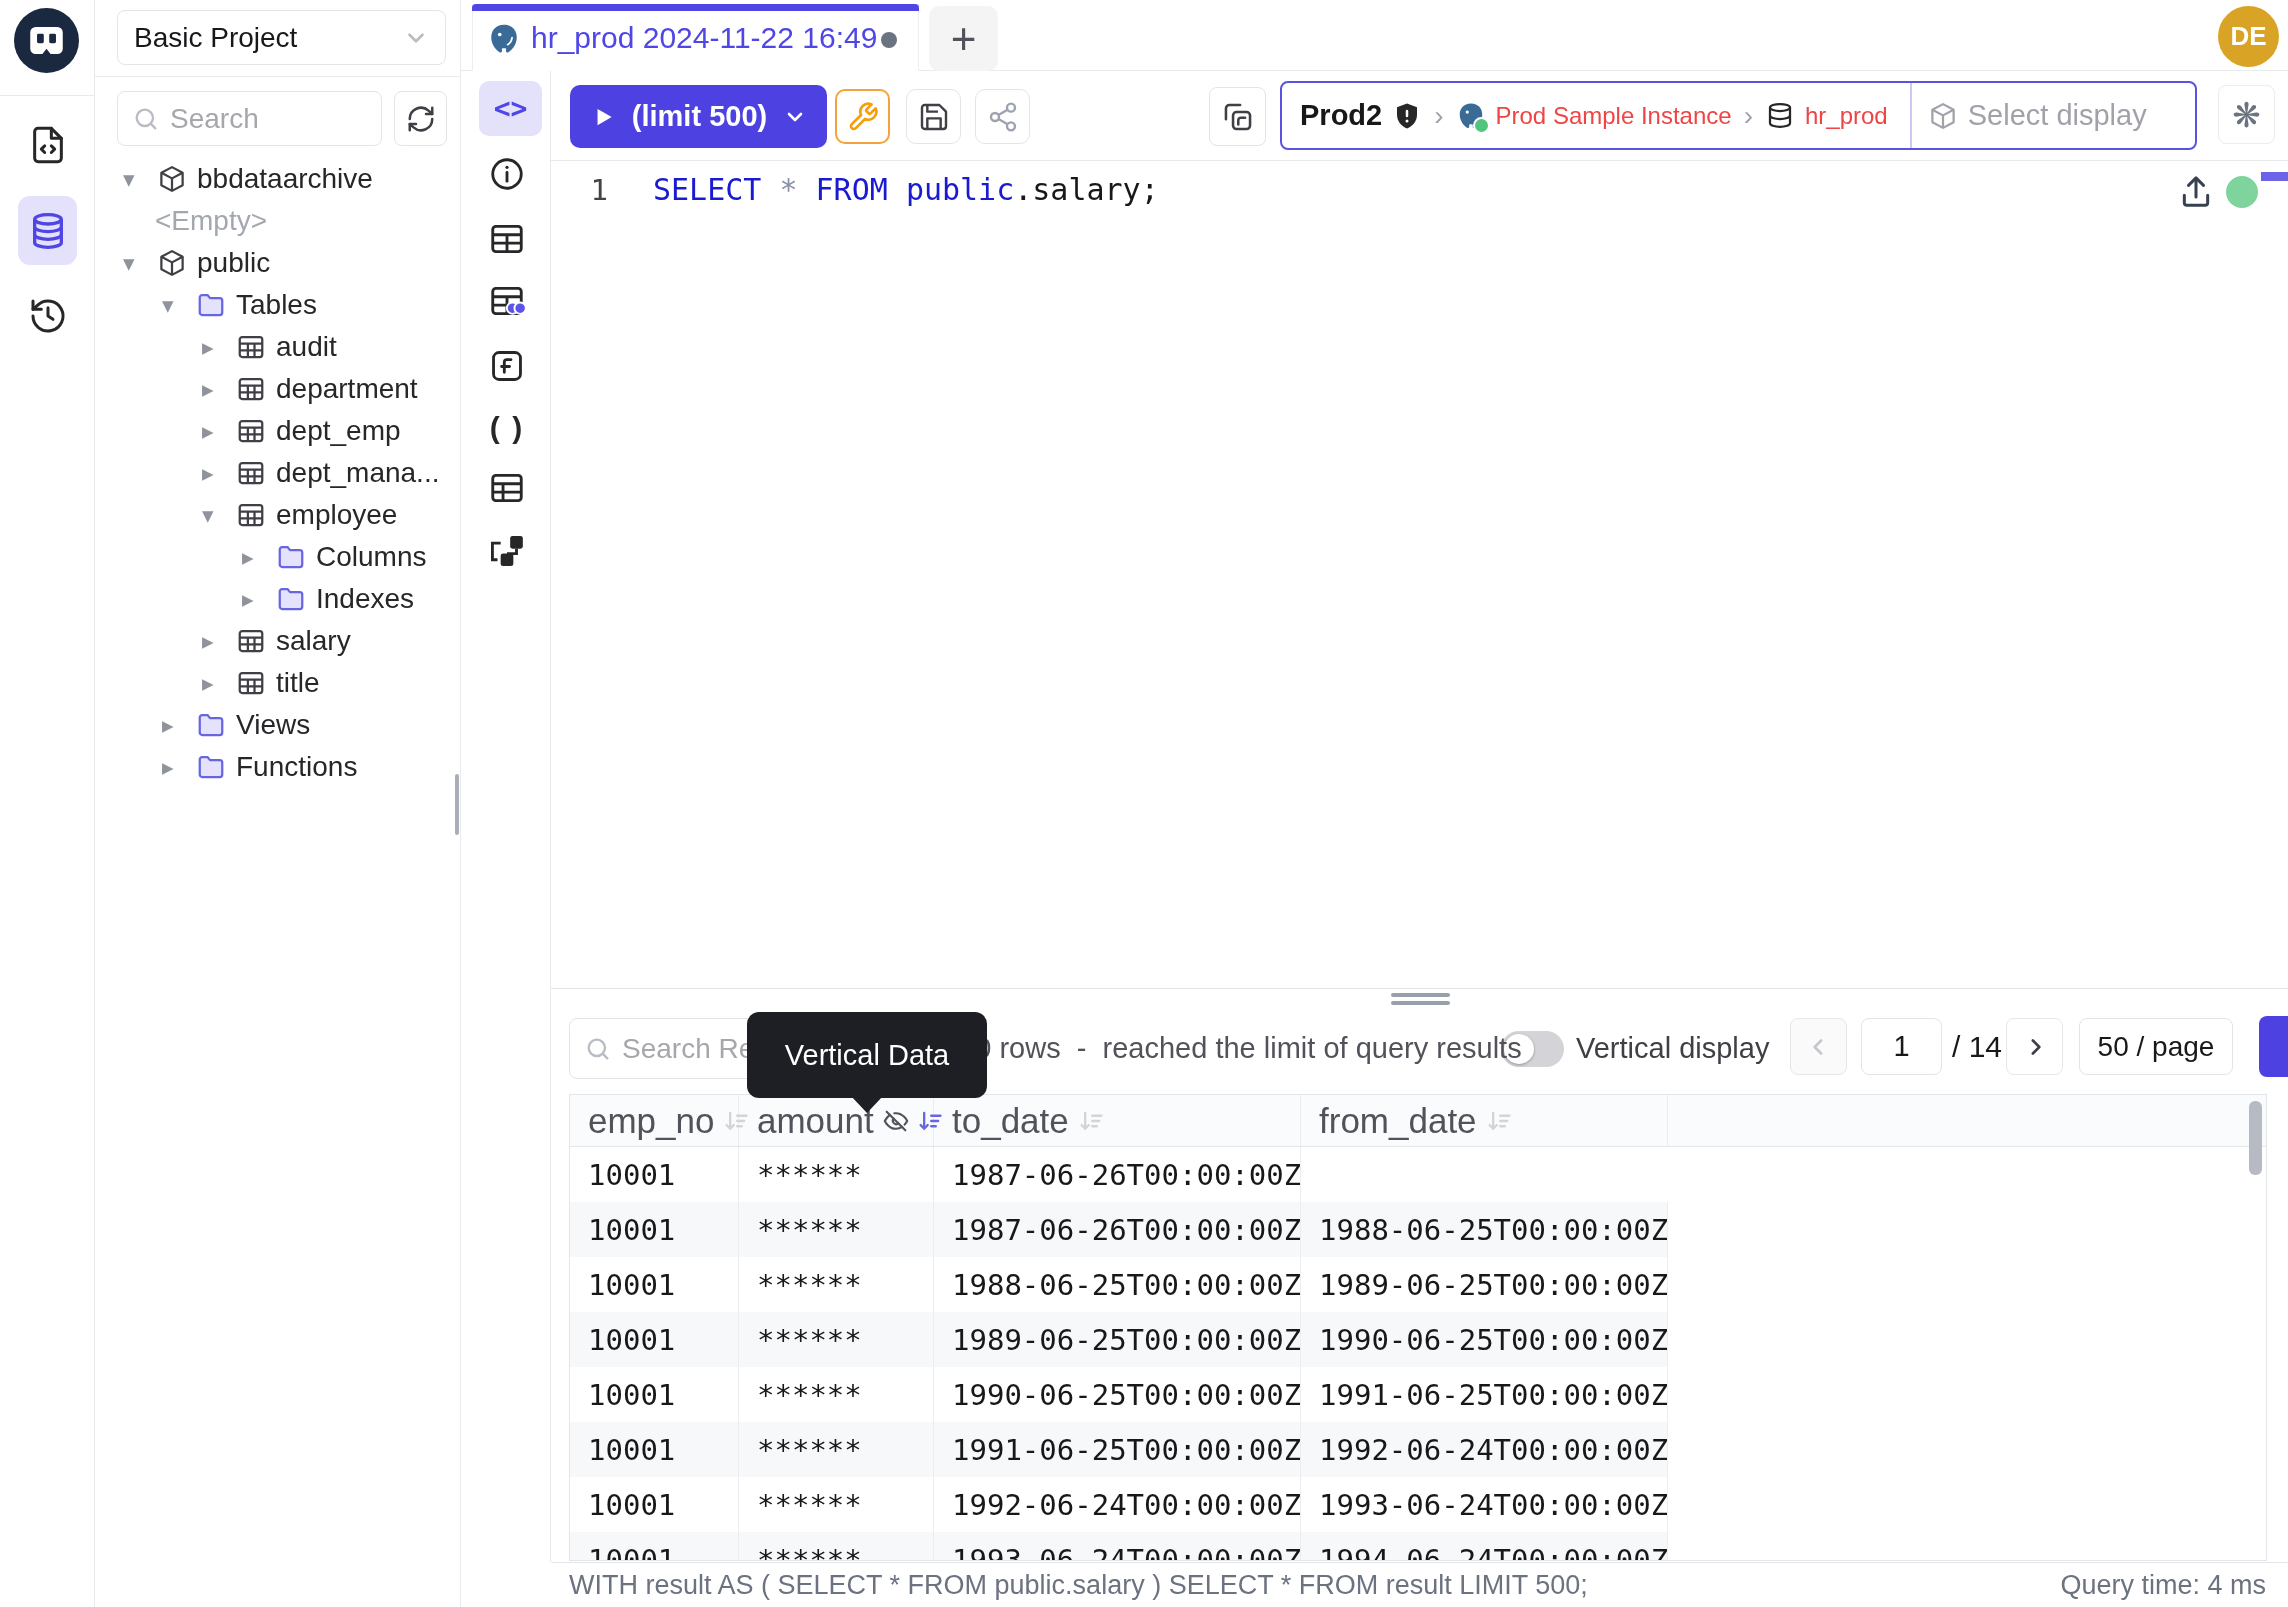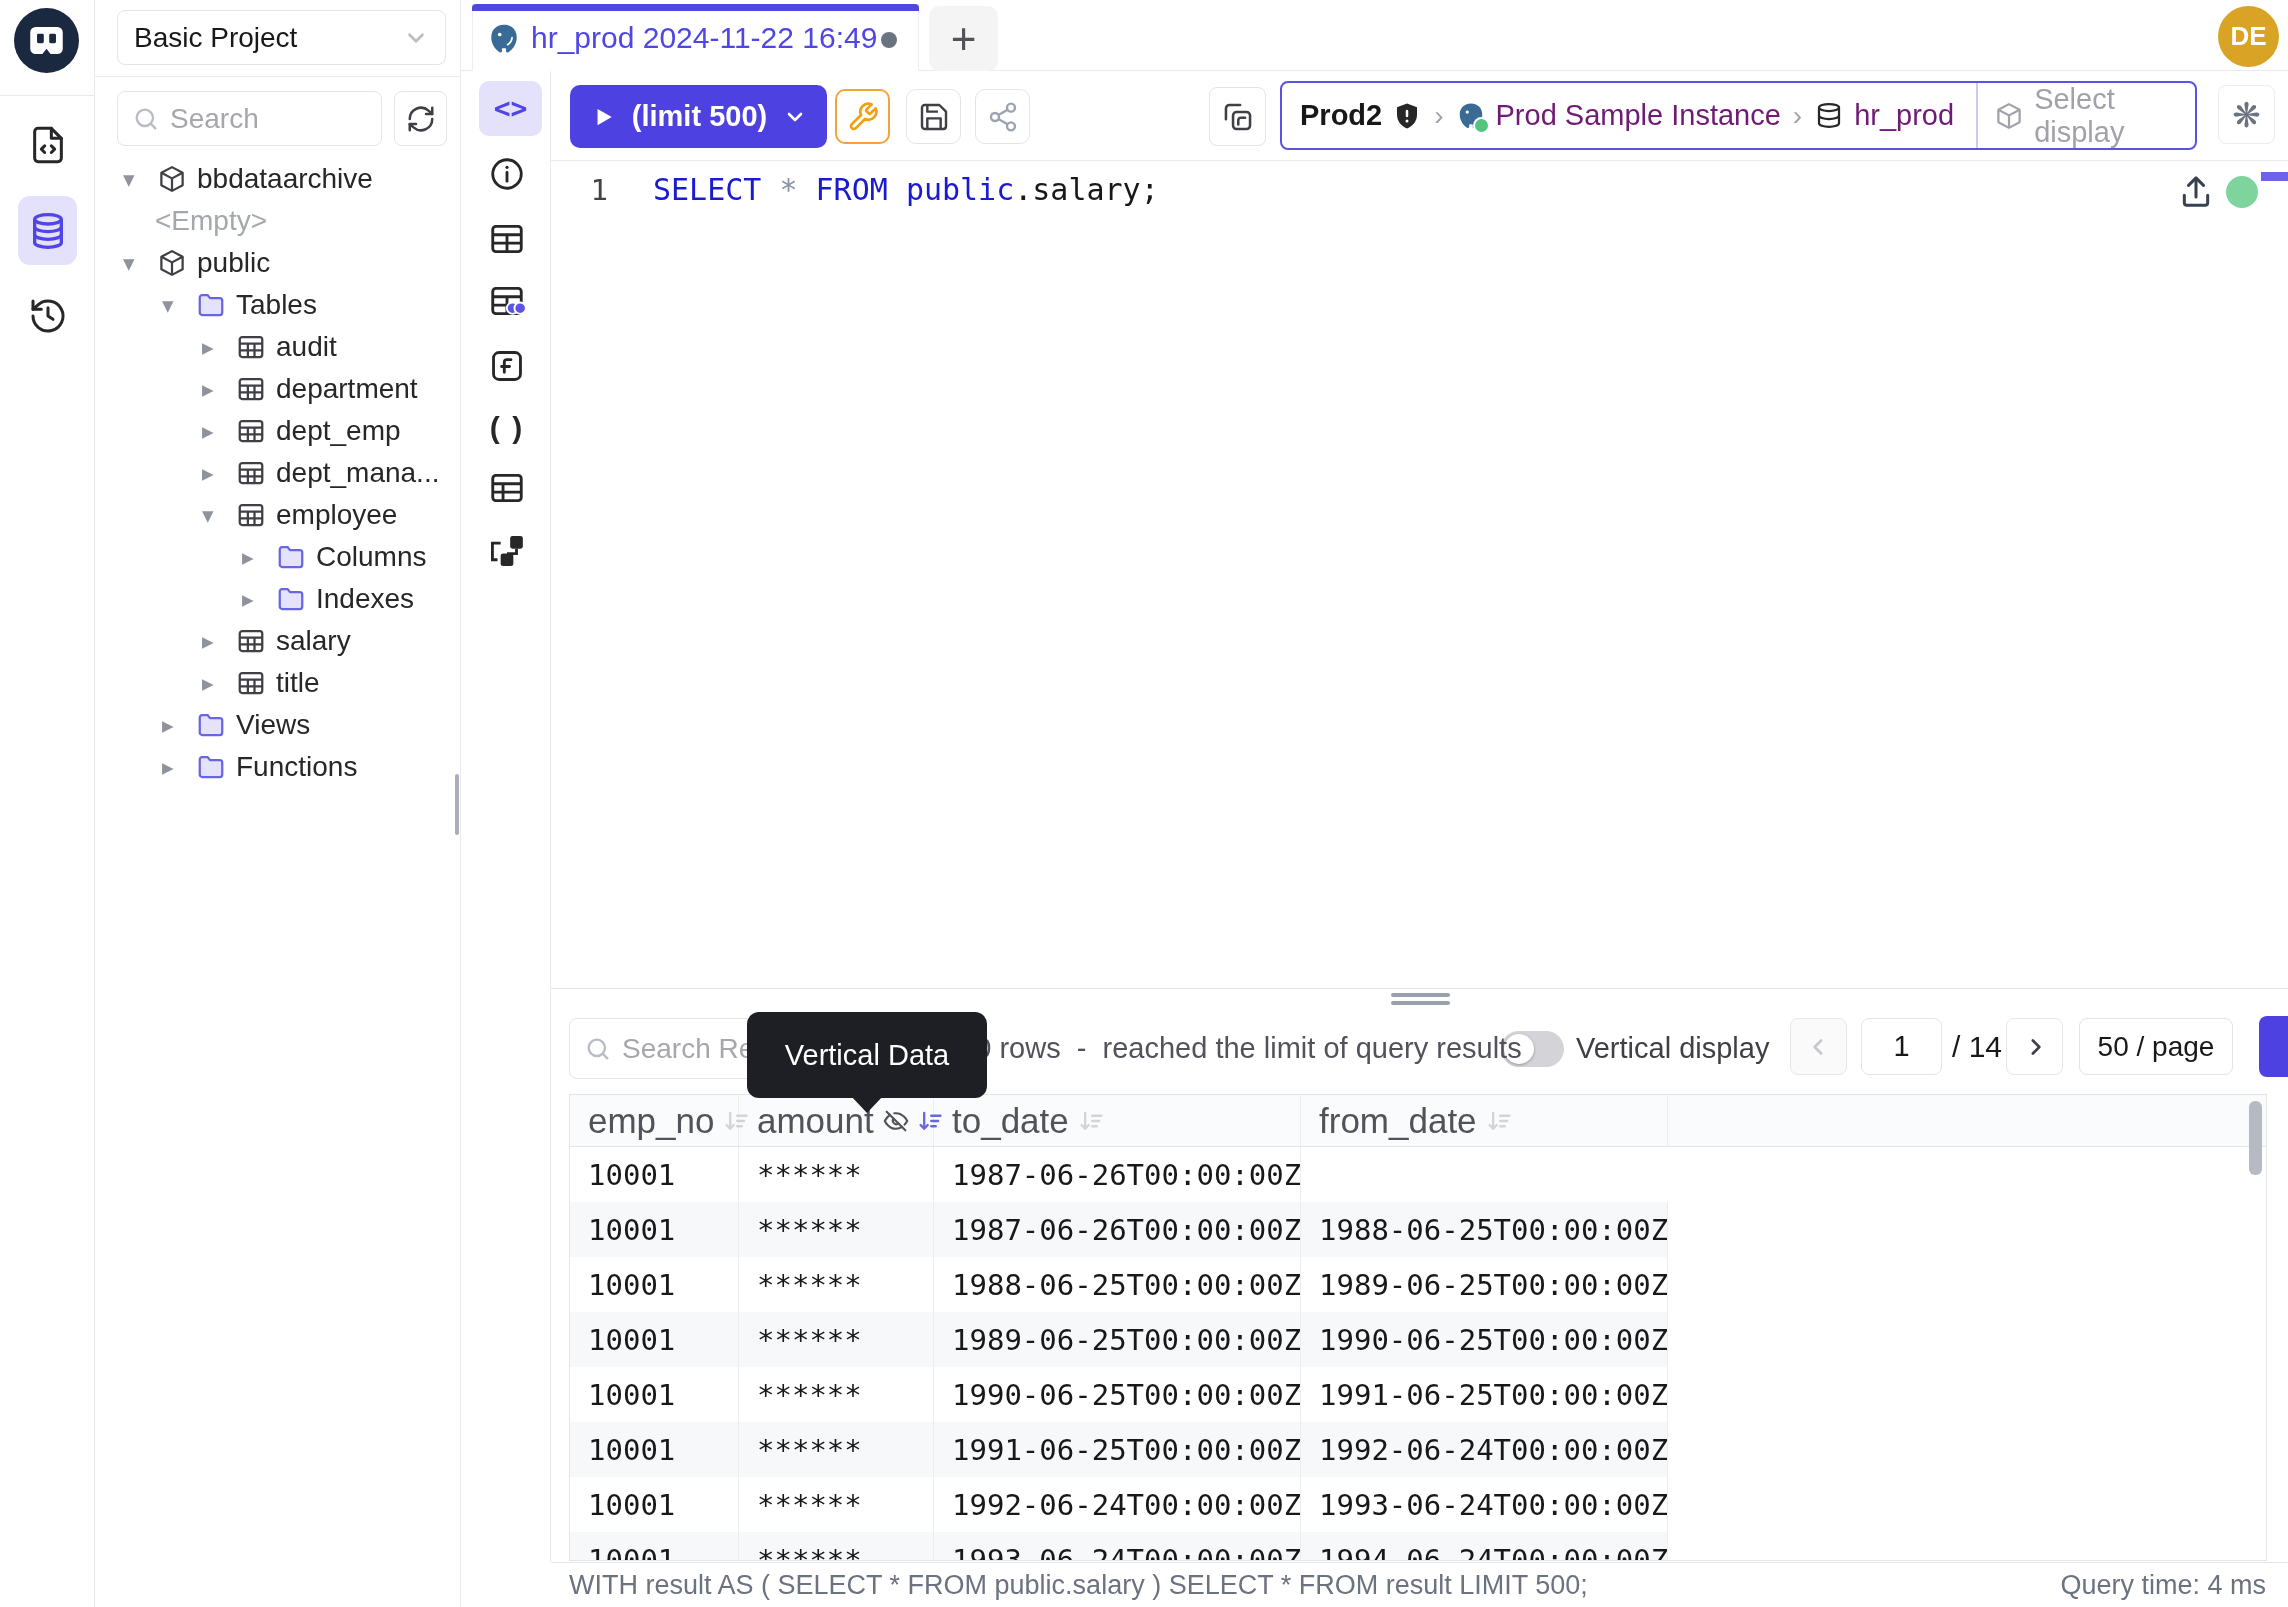--- a/index.html
+++ b/index.html
@@ -67,21 +67,21 @@
   #wrench-btn{left:835px;border:2px solid #f2a33c;}
   #save-btn{left:906px;}
   #share-btn{left:975px;}
   #batch-btn{left:1209px;top:87px;width:57px;height:59px;border-radius:8px;border:1px solid #e4e4e7;justify-content:center;background:#fff;}
   #batch-btn .ic{width:34px;height:34px;}
   #breadcrumb{left:1280px;top:81px;width:917px;height:69px;border:2px solid #5a53e0;border-radius:8px;background:#fff;}
   #bc-left{padding-left:18px;height:100%;display:flex;align-items:center;gap:10px;white-space:nowrap;}
   #bc-left .env{font-size:29px;font-weight:600;color:#18181b;}
   .bc-sep{font-size:28px;color:#9ca3af;padding:0 2px;}
   .bc-ic{width:30px;height:30px;flex:none;position:relative;}
-  .bc-txt{font-size:29px;color:#701a75;}
+  .bc-txt{font-size:24px;color:#ef4444;}
   #bc-divider{width:2px;height:100%;background:#ccc9f3;margin-left:12px;flex:none;}
   #bc-schema{display:flex;align-items:center;gap:10px;padding-left:16px;color:#a1a1aa;font-size:29px;flex:1;}
   #statusdot{position:absolute;right:-4px;bottom:-3px;width:13px;height:13px;border-radius:50%;background:#52c47d;border:2px solid #fff;}
   #ai-btn{left:2218px;top:85px;width:57px;height:59px;border-radius:8px;border:1px solid #ececf0;justify-content:center;
     font-size:34px;color:#6b7280;background:#fff;}
 
   
   #gutter-num{left:560px;top:168px;width:48px;text-align:right;font-family:"DejaVu Sans Mono",monospace;font-size:29px;color:#444;line-height:44px;}
   #code-line{left:653px;top:168px;font-family:"DejaVu Sans Mono",monospace;font-size:30px;line-height:44px;white-space:pre;}
   .tk-kw{color:#1a1ad1;}

